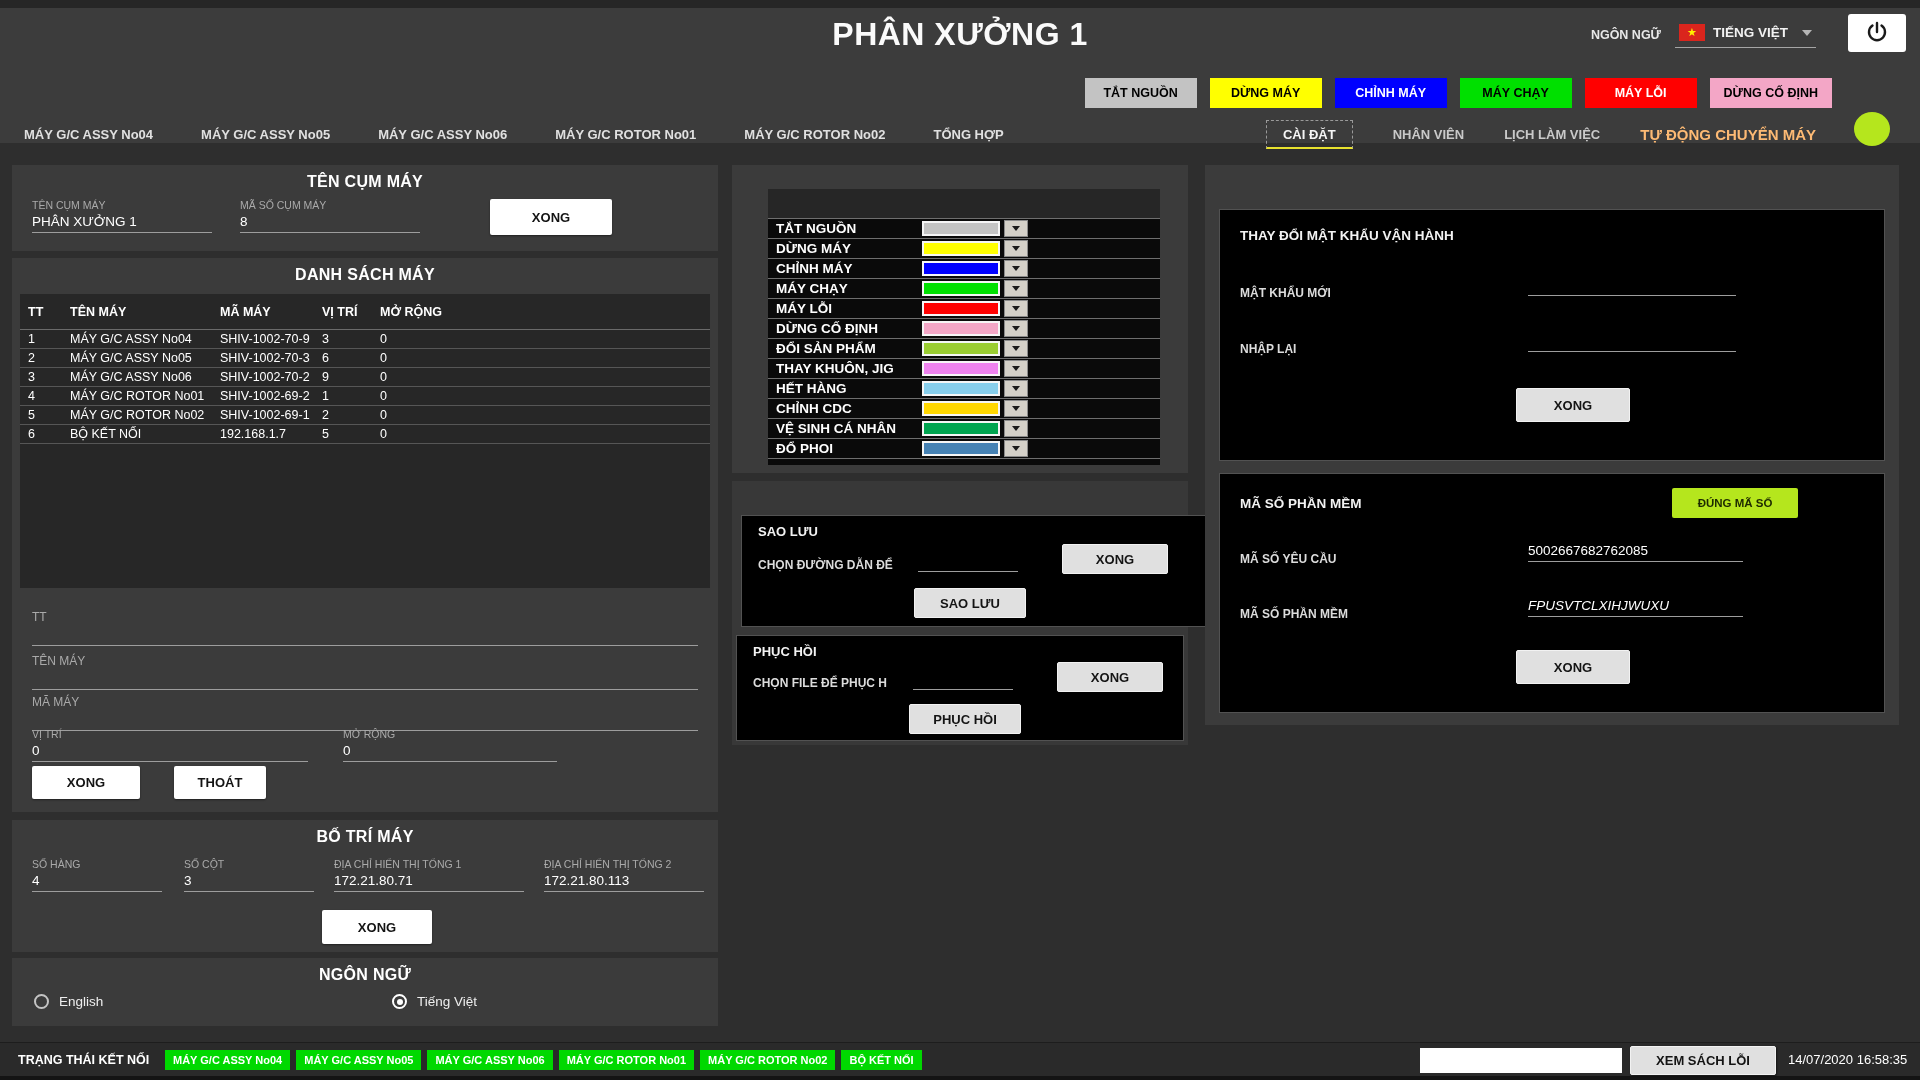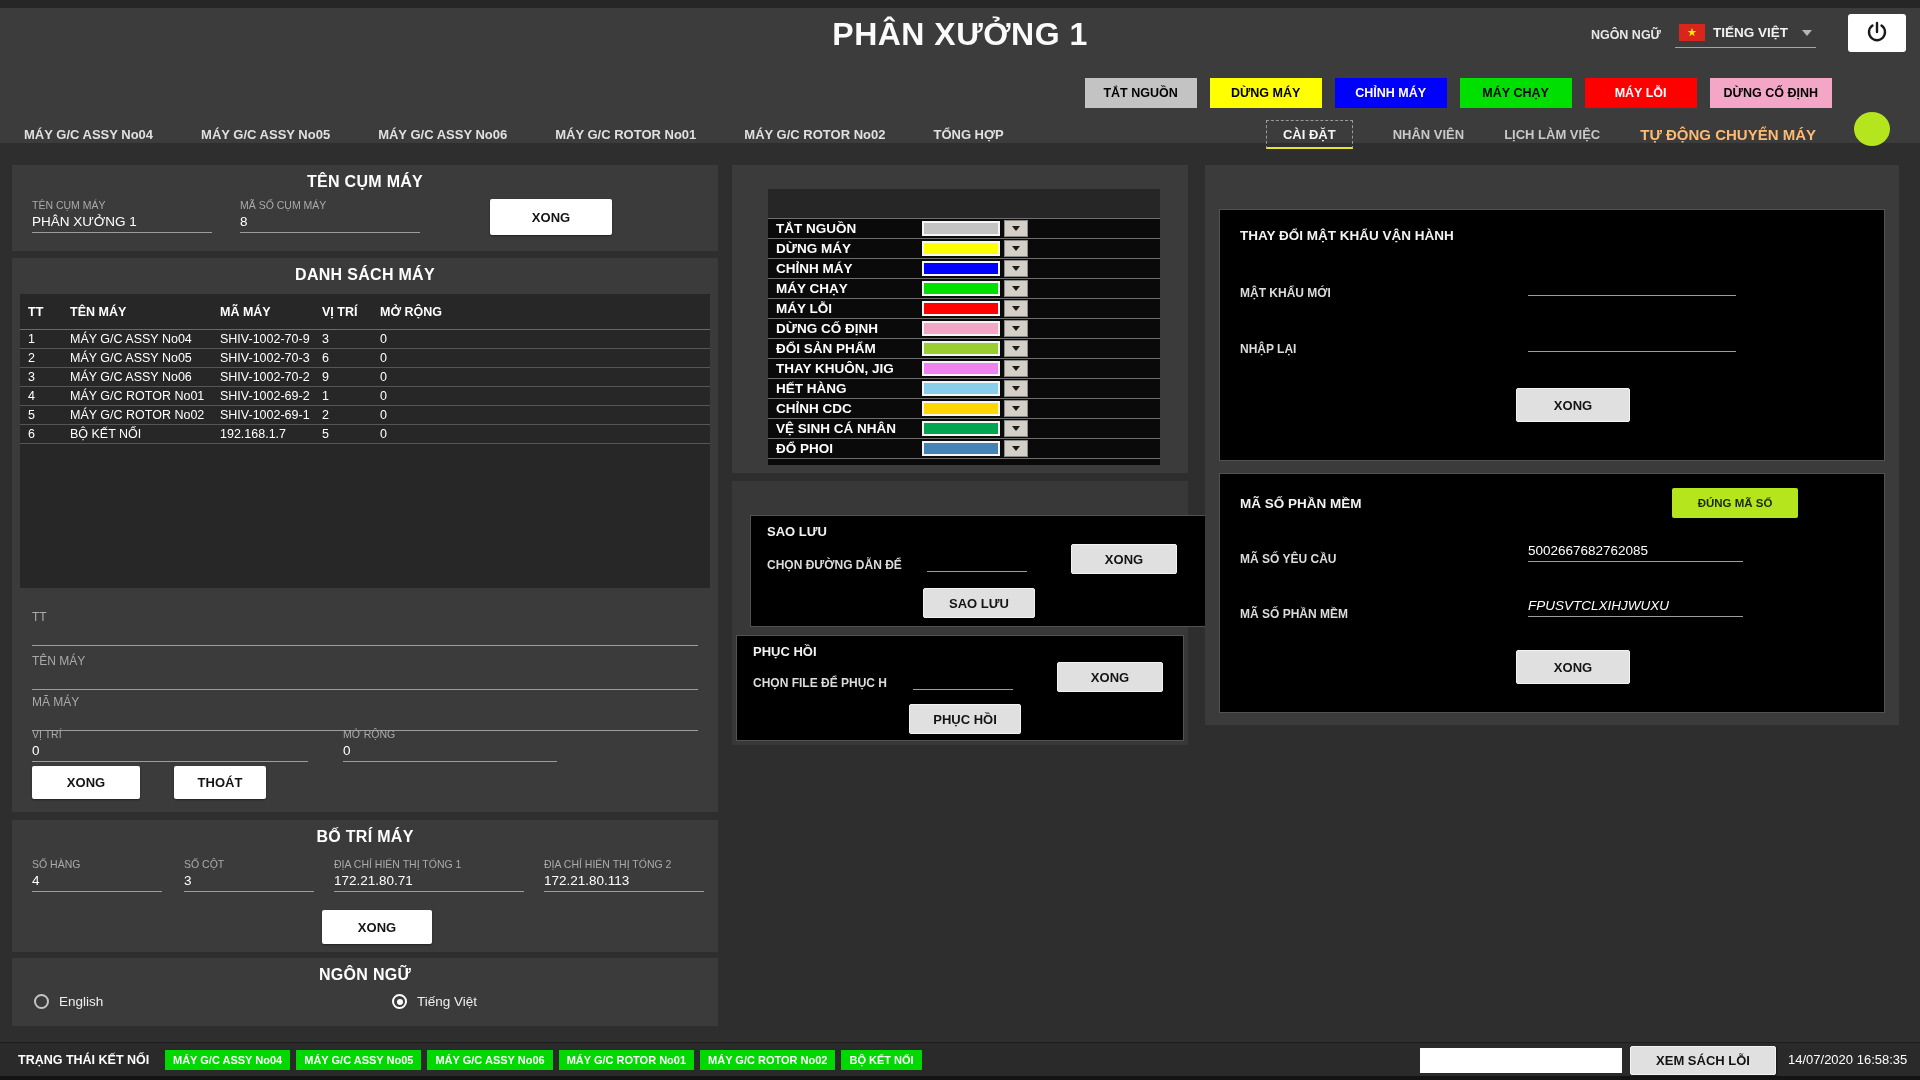--- a/index.html
+++ b/index.html
@@ -375,21 +375,21 @@
         </span>
       <span class="combo-btn">
           <i class="tri"></i>
         </span>
         <span></span>
     </div>
   </div>
 </div>
 
 <div class="panel" style="left:732px;top:481px;width:456px;height:264px;background:#383838">
-  <div class="card" style="left:18px;top:34px;width:496px;height:112px">
+  <div class="card" style="left:9px;top:34px;width:496px;height:112px">
     <div class="slabel abs" style="left:16px;top:8px">SAO LƯU</div>
     <div class="rowlabel abs" style="left:16px;top:42px">CHỌN ĐƯỜNG DẪN ĐỂ</div>
     <input class="uinput abs" style="left: 176px; top: 34px; width: 100px;" value="">
     <button class="btn-gray abs" style="left:320px;top:28px;width:106px;height:30px">XONG</button>
     <button class="btn-gray abs" style="left:172px;top:72px;width:112px;height:30px">SAO LƯU</button>
   </div>
   <div class="card" style="left:4px;top:154px;width:448px;height:106px">
     <div class="slabel abs" style="left:16px;top:8px">PHỤC HỒI</div>
     <div class="rowlabel abs" style="left:16px;top:40px">CHỌN FILE ĐỂ PHỤC H</div>
     <input class="uinput abs" style="left: 176px; top: 32px; width: 100px;" value="">

